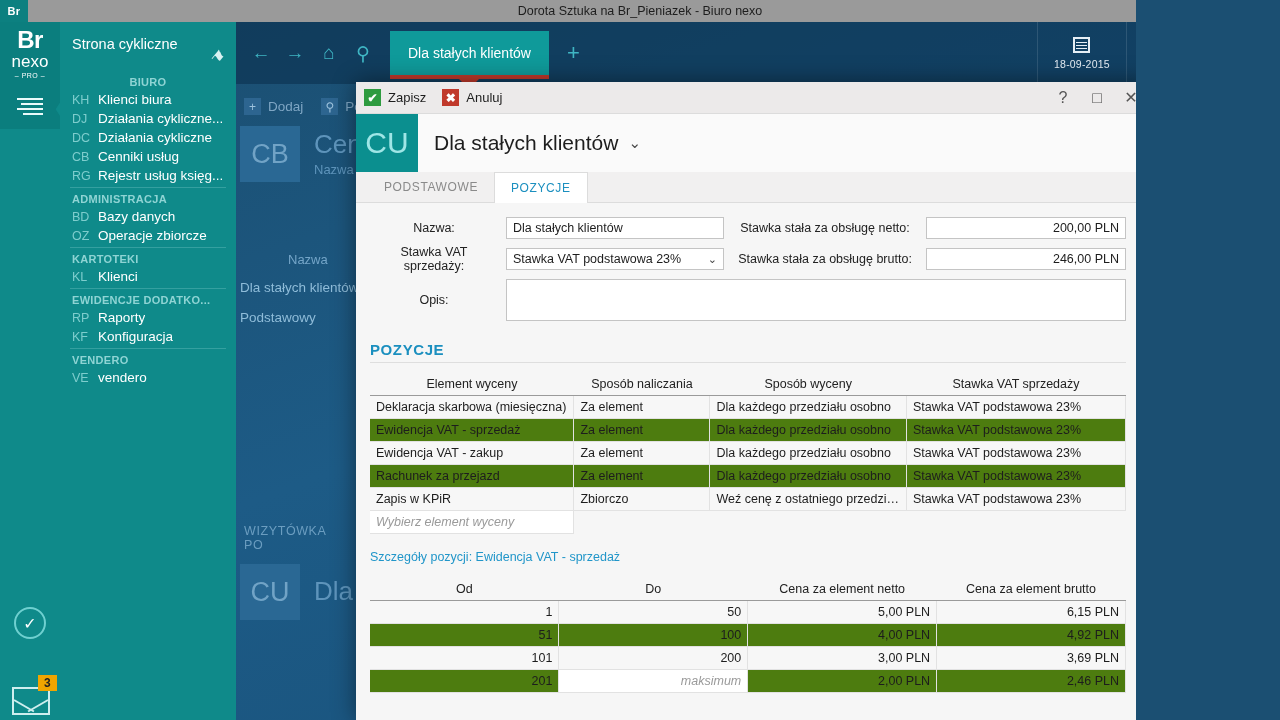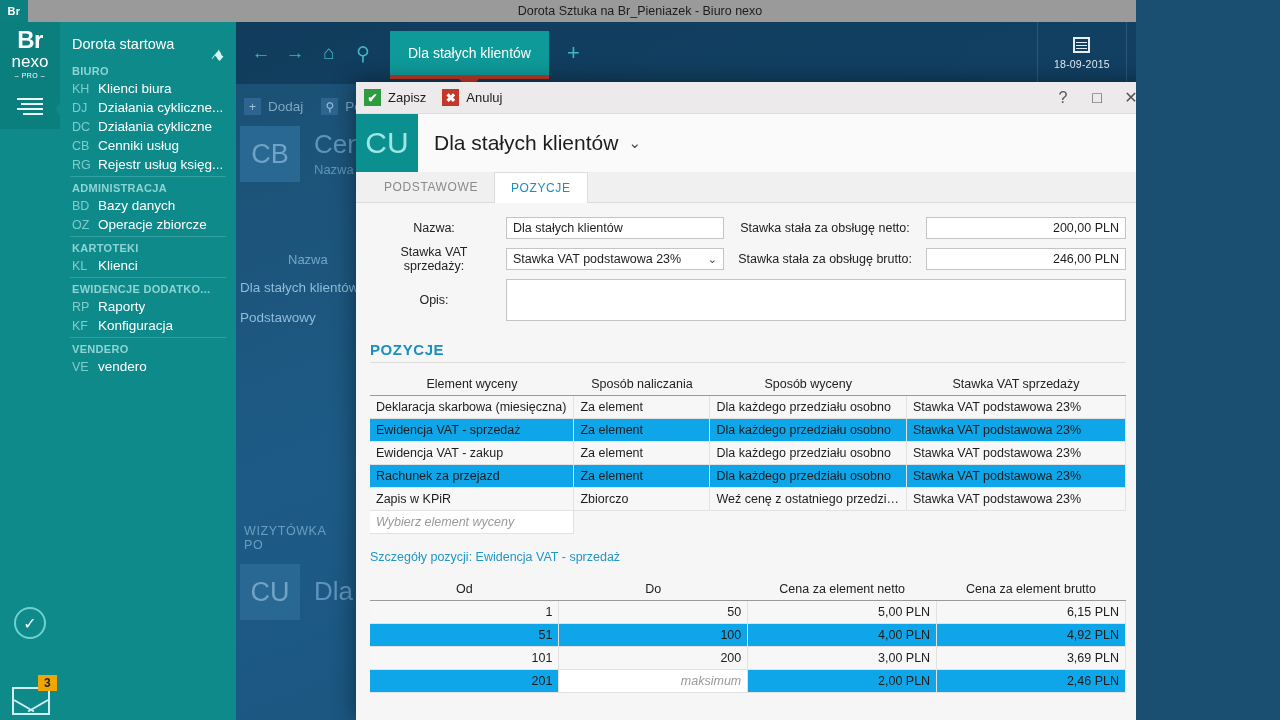--- a/index.html
+++ b/index.html
@@ -85,21 +85,21 @@
   .navpanel {
     position: absolute; left: 60px; top: 22px; width: 176px; height: 698px;
     background: #0f8a8a; padding: 10px 10px 0 10px; color: #fff;
   }
   .nav-home { font-size: 14.5px; color: #fff; padding: 4px 2px 8px 2px; }
   .nav-pin { position: absolute; right: 12px; top: 26px; color: #d9f2f2; font-size: 15px; transform: rotate(40deg); }
   .nav-group {
     font-size: 11px; font-weight: bold; color: #8fd4d4; letter-spacing: .3px;
     padding: 5px 2px 2px 2px; border-top: 1px solid #34a0a0; margin-top: 2px;
   }
-  .nav-group.first { border-top: none; margin-top: 0; }
+  .nav-group.first { border-top: none; margin-top: 11px; text-align: center; }
   .nav-item { display: flex; align-items: baseline; font-size: 13.5px; padding: 2px 2px; color: #fff; }
   .nav-code { width: 26px; color: #7ecdcd; font-size: 12.5px; flex: none; }
   .nav-label { white-space: nowrap; overflow: hidden; text-overflow: ellipsis; }
 
   
   .workspace {
     position: absolute; left: 236px; top: 22px; width: 1044px; height: 698px;
     background: linear-gradient(160deg, #1b4f72 0%, #1d5b86 45%, #18507a 100%);
   }
   .ws-toolbar {
@@ -222,21 +222,21 @@
   .sect-title { color: #1b8fbf; font-size: 15px; font-weight: bold; letter-spacing: .6px; margin: 20px 0 4px 0; }
   .sect-rule { height: 1px; background: #dedede; margin-bottom: 10px; }
 
   table.grid { width: 100%; border-collapse: collapse; font-size: 12.5px; table-layout: fixed; }
   table.grid th {
     font-weight: normal; color: #222; font-size: 12.5px; padding: 4px 6px;
     border-bottom: 1px solid #9a9a9a; text-align: center;
   }
   table.grid td {
     padding: 4px 6px; border-bottom: 1px solid #e2e2e2; border-right: 1px solid #e2e2e2;
-    color: #1d1d1d; background: #0ea5e9; white-space: nowrap; overflow: hidden; text-overflow: ellipsis;
+    color: #1d1d1d; background: #4d7c0f; white-space: nowrap; overflow: hidden; text-overflow: ellipsis;
   }
   table.grid tr:nth-child(odd) td { background: #f7f7f7; }
   table.grid td.ph { color: #9a9a9a; font-style: italic; background: #fff; }
   table.grid td.num { text-align: right; }
   table.grid td.empty { background: #f6f6f6; border-right: none; border-bottom: none; }
 
   .link-detail { color: #2196c9; font-size: 12.5px; margin: 16px 0 14px 0; }
 
   .dlg-vscroll {
     position: absolute; right: 0; top: 0; width: 16px; bottom: 0; background: #f0f0f0;
@@ -279,21 +279,21 @@
     </div>
     <div class="rail-chev">❮</div>
     <div class="rail-check">
       <span>✓</span>
     </div>
     <div class="rail-mail"></div>
     <div class="rail-badge">3</div>
   </div>
 
   <div class="navpanel">
-    <div class="nav-home">Dorota startowa</div>
+    <div class="nav-home">Strona cykliczne</div>
     <div class="nav-pin">⚑</div>
     <div id="nav-groups">
         <div class="nav-group first">BIURO</div>
         <div class="nav-item">
           <span class="nav-code">KH</span>
           <span class="nav-label">Klienci biura</span>
         </div>
         <div class="nav-item">
           <span class="nav-code">DJ</span>
           <span class="nav-label">Działania cykliczne...</span>

